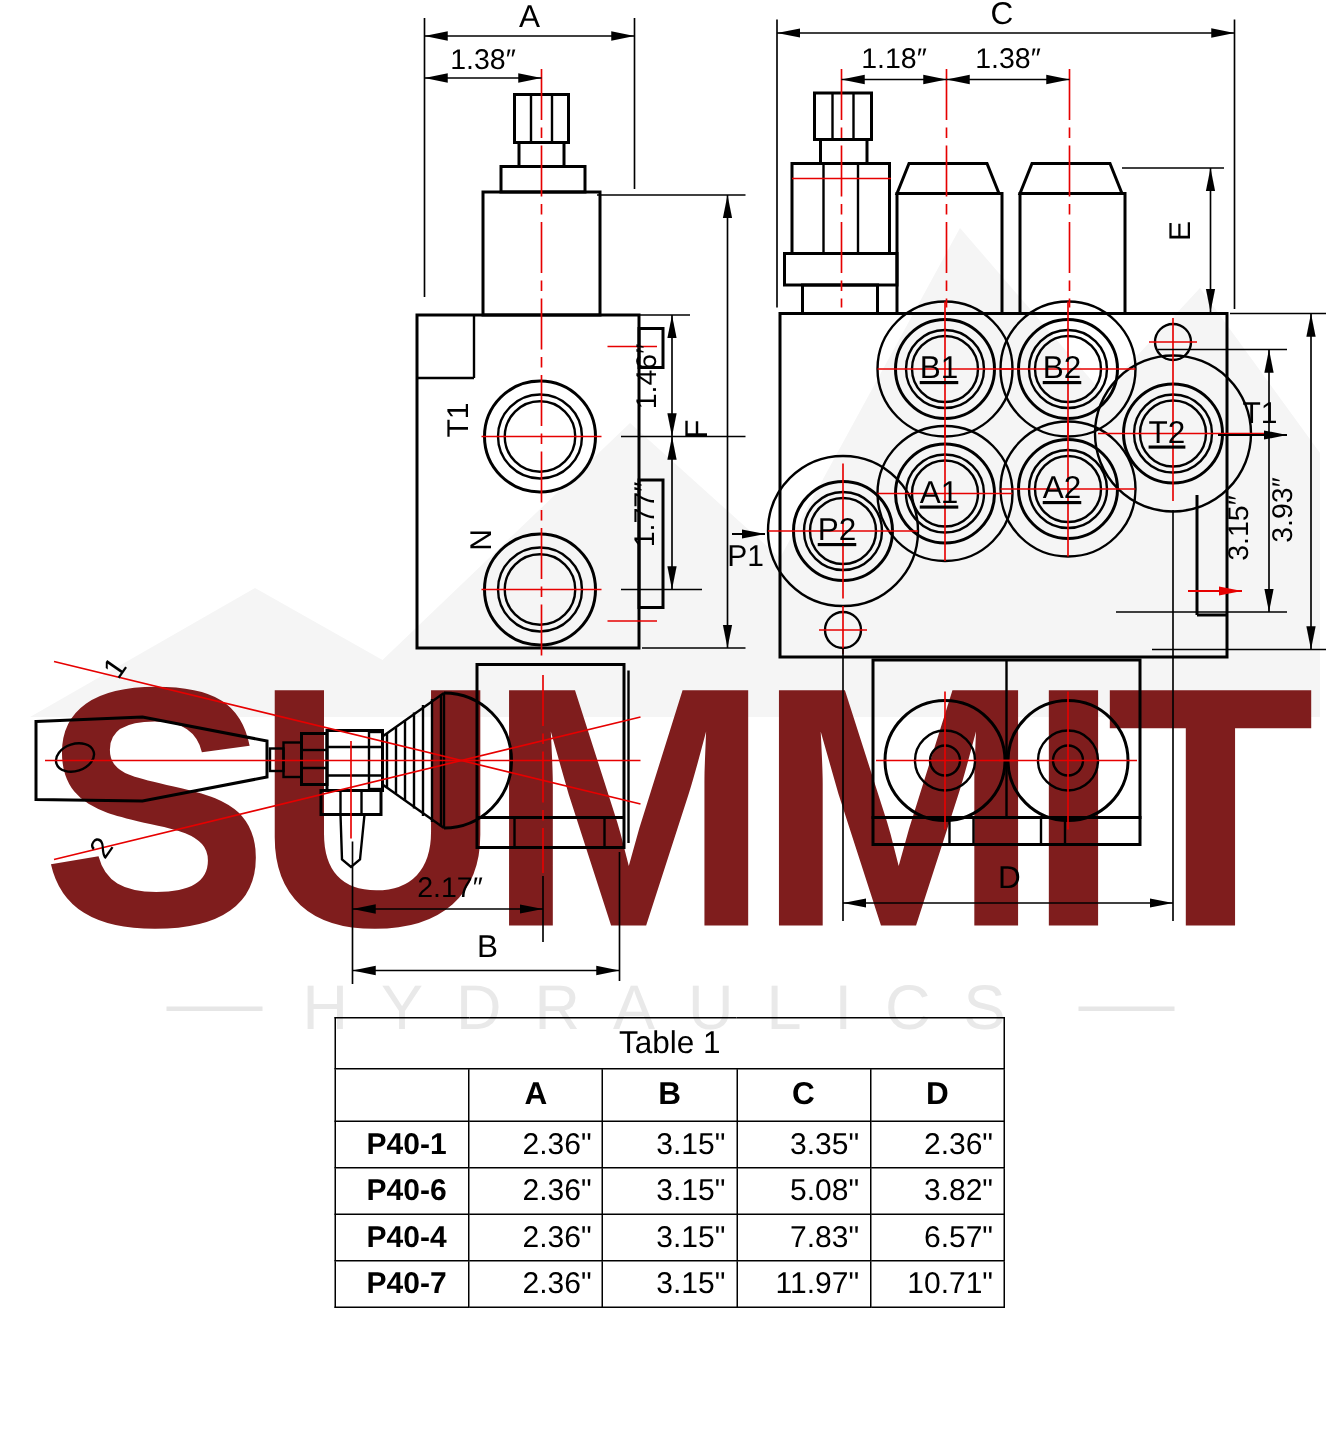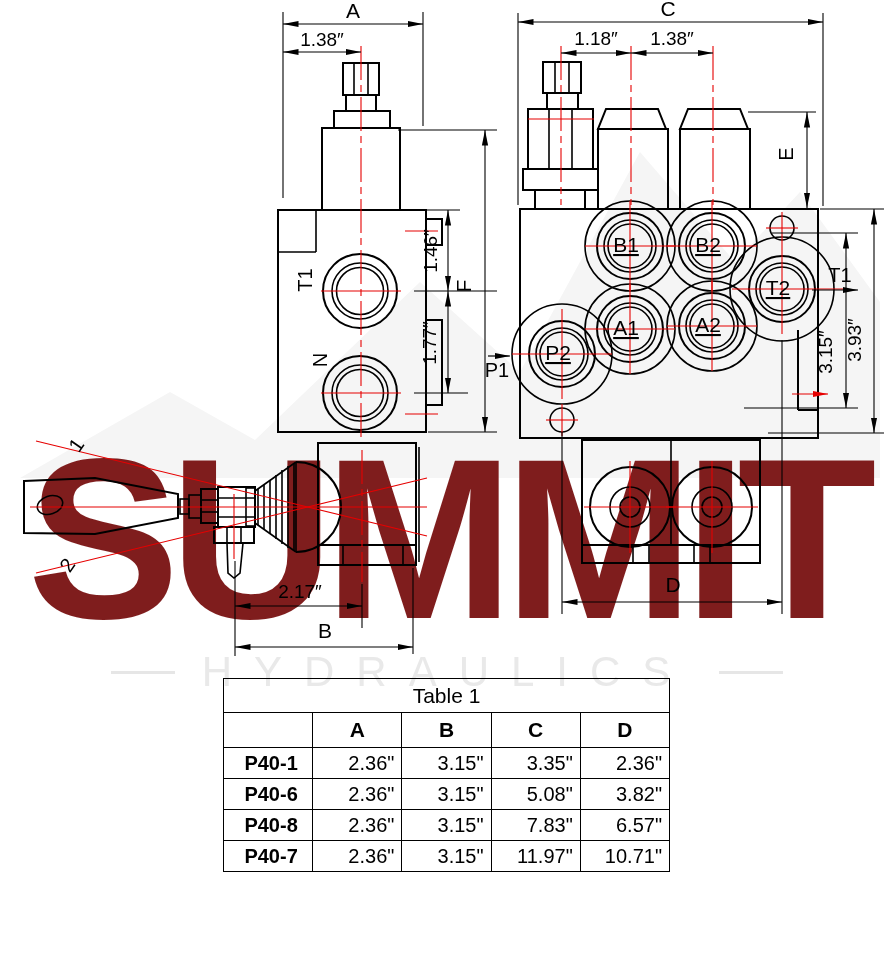--- a/index.html
+++ b/index.html
@@ -352,21 +352,21 @@
         <td class="val-cell">2.36"</td>
       </tr>
       <tr>
         <td class="model-cell">P40-6</td>
         <td class="val-cell">2.36"</td>
         <td class="val-cell">3.15"</td>
         <td class="val-cell">5.08"</td>
         <td class="val-cell">3.82"</td>
       </tr>
       <tr>
-        <td class="model-cell">P40-8</td>
+        <td class="model-cell">P40-4</td>
         <td class="val-cell">2.36"</td>
         <td class="val-cell">3.15"</td>
         <td class="val-cell">7.83"</td>
         <td class="val-cell">6.57"</td>
       </tr>
       <tr>
         <td class="model-cell">P40-7</td>
         <td class="val-cell">2.36"</td>
         <td class="val-cell">3.15"</td>
         <td class="val-cell">11.97"</td>

